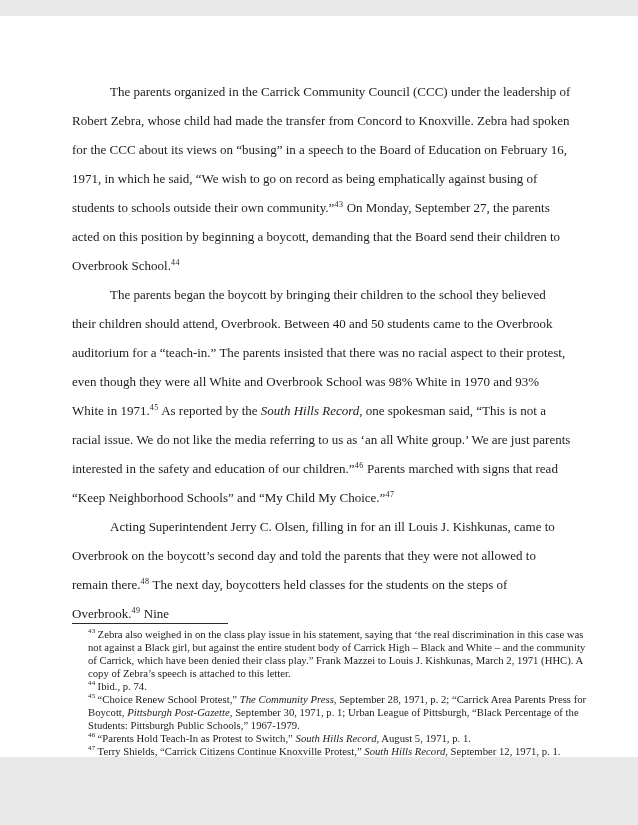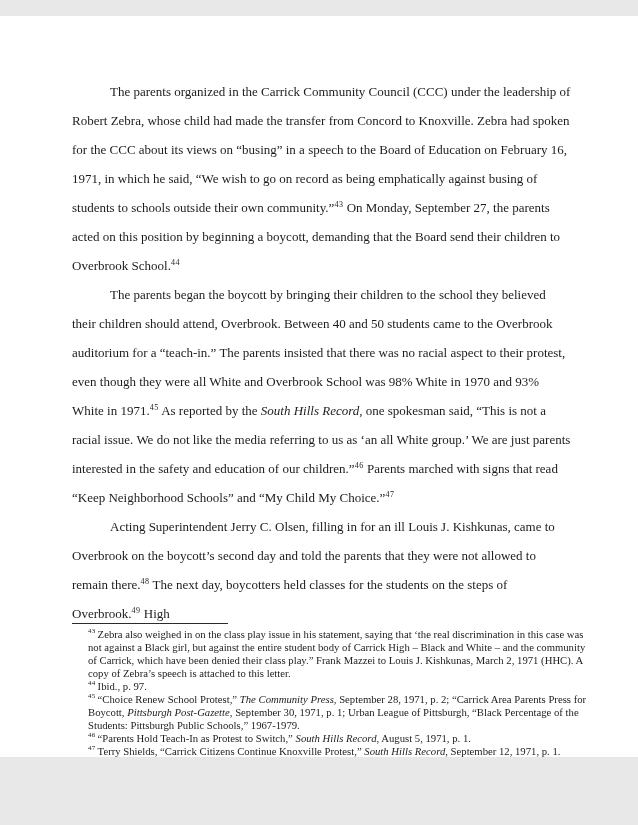--- a/index.html
+++ b/index.html
@@ -59,28 +59,28 @@
   i { font-style: italic; }
 </style>
 </head>
 <body>
 
 <div class="page">
 
   <div class="body-text">
     <p class="para"><span>The parents organized in the Carrick Community Council (CCC) under the leadership of Robert Zebra, whose child had made the transfer from Concord to Knoxville.  Zebra had spoken for the CCC about its views on “busing” in a speech to the Board of Education on February 16, 1971, in which he said, “We wish to go on record as being emphatically against busing of students to schools outside their own community.”</span><sup>43</sup><span>  On Monday, September 27, the parents acted on this position by beginning a boycott, demanding that the Board send their children to Overbrook School.</span><sup>44</sup></p>
     <p class="para"><span>The parents began the boycott by bringing their children to the school they believed their children should attend, Overbrook.  Between 40 and 50 students came to the Overbrook auditorium for a “teach-in.”  The parents insisted that there was no racial aspect to their protest, even though they were all White and Overbrook School was 98% White in 1970 and 93% White in 1971.</span><sup>45</sup><span>  As reported by the </span><i>South Hills Record</i><span>, one spokesman said, “This is not a racial issue.  We do not like the media referring to us as ‘an all White group.’  We are just parents interested in the safety and education of our children.”</span><sup>46</sup><span>  Parents marched with signs that read “Keep Neighborhood Schools” and “My Child My Choice.”</span><sup>47</sup></p>
-    <p class="para"><span>Acting Superintendent Jerry C. Olsen, filling in for an ill Louis J. Kishkunas, came to Overbrook on the boycott’s second day and told the parents that they were not allowed to remain there.</span><sup>48</sup><span>   The next day, boycotters held classes for the students on the steps of Overbrook.</span><sup>49</sup><span> High</span></p>
+    <p class="para"><span>Acting Superintendent Jerry C. Olsen, filling in for an ill Louis J. Kishkunas, came to Overbrook on the boycott’s second day and told the parents that they were not allowed to remain there.</span><sup>48</sup><span>   The next day, boycotters held classes for the students on the steps of Overbrook.</span><sup>49</sup><span> Nine</span></p>
   </div>
 
   <div class="footnote-sep"></div>
 
   <div class="footnotes">
     <div class="fn"><sup>43</sup><span><span>Zebra also weighed in on the class play issue in his statement, saying that ‘the real discrimination in this case was not against a Black girl, but against the entire student body of Carrick High – Black and White – and the community of Carrick, which have been denied their class play.” Frank Mazzei to Louis J. Kishkunas, March 2, 1971 (HHC). A copy of Zebra’s speech is attached to this letter.</span></span></div>
-    <div class="fn"><sup>44</sup><span><span>Ibid., p. 97.</span></span></div>
+    <div class="fn"><sup>44</sup><span><span>Ibid., p. 74.</span></span></div>
     <div class="fn"><sup>45</sup><span><span>“Choice Renew School Protest,” </span><i>The Community Press</i><span>, September 28, 1971, p. 2; “Carrick Area Parents Press for Boycott, </span><i>Pittsburgh Post-Gazette</i><span>, September 30, 1971, p. 1; Urban League of Pittsburgh, “Black Percentage of the Students: Pittsburgh Public Schools,” 1967-1979.</span></span></div>
     <div class="fn"><sup>46</sup><span><span>“Parents Hold Teach-In as Protest to Switch,” </span><i>South Hills Record</i><span>, August 5, 1971, p. 1.</span></span></div>
     <div class="fn"><sup>47</sup><span><span>Terry Shields, “Carrick Citizens Continue Knoxville Protest,” </span><i>South Hills Record</i><span>, September 12, 1971, p. 1.</span></span></div>
     <div class="fn"><sup>48</sup><span><span>“Parents Protest School Placing,” </span><i>Pittsburgh Post-Gazette</i><span>, May 29, 1971, p. 17.</span></span></div>
   </div>
 
   <div class="page-num">26</div>
 
 </div>
 

